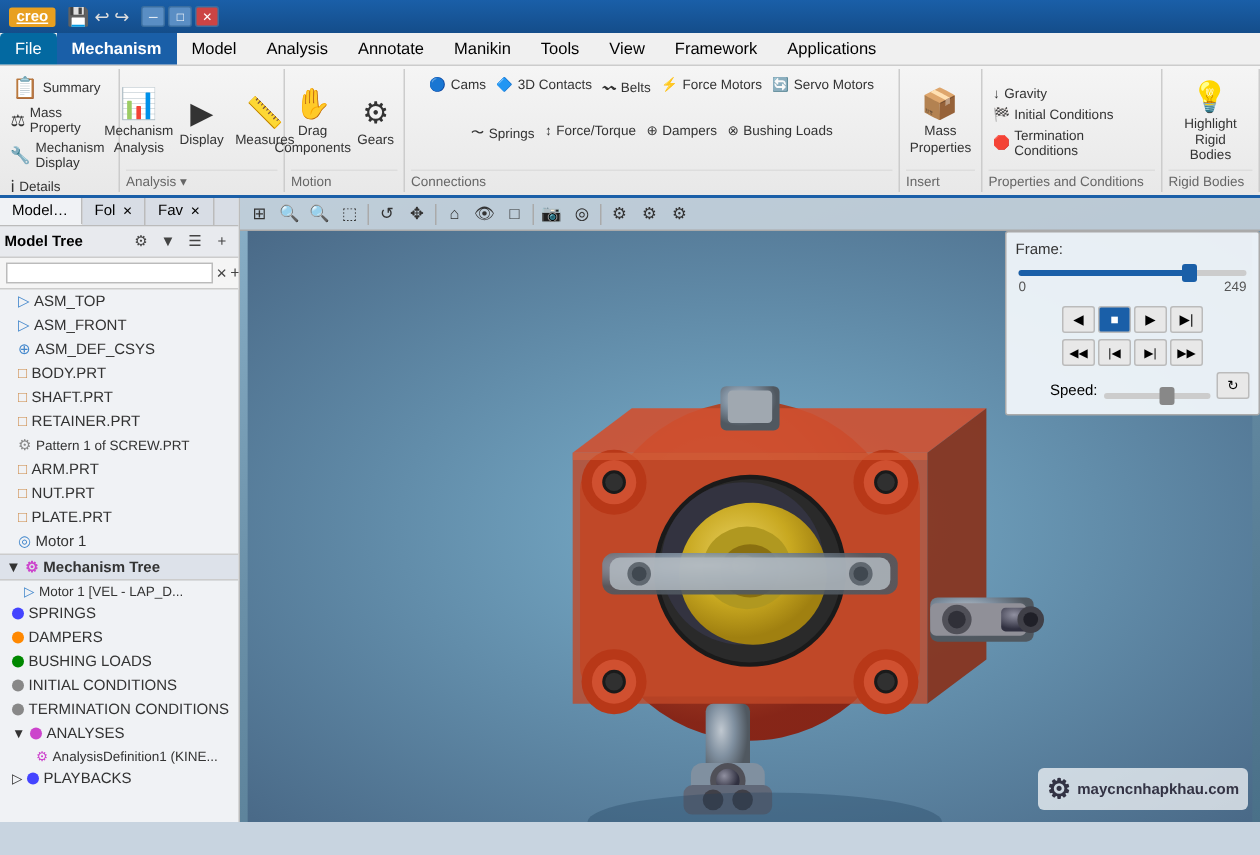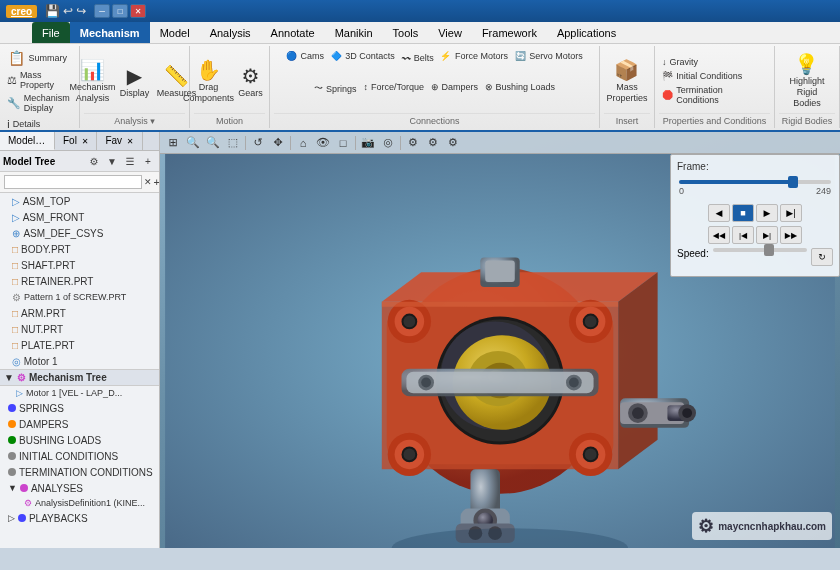--- a/index.html
+++ b/index.html
@@ -45,41 +45,41 @@
       align-items: center;
       border-bottom: 1px solid #ccc;
     }
     .menu-item {
       padding: 2px 10px;
       cursor: pointer;
       font-size: 11px;
       height: 100%;
       display: flex; align-items: center;
     }
-    .menu-item.active { background: #14532d; color: white; border-radius: 3px 3px 0 0; margin-left: 32px; }
+    .menu-item.active { background: #0369a1; color: white; border-radius: 3px 3px 0 0; }
 
     
     #ribbon {
       height: 88px;
       background: linear-gradient(to bottom, #f5f5f5, #e8e8e8);
       border-bottom: 2px solid #1a5fa8;
       display: flex;
       padding: 2px 0;
     }
     .ribbon-group {
       display: flex;
       flex-direction: column;
       border-right: 1px solid #ccc;
       padding: 2px 4px;
       min-width: 60px;
     }
     .ribbon-group-label {
       font-size: 9px;
       color: #666;
-      text-align: center;
+      text-align: left;
       margin-top: auto;
       padding-top: 2px;
       border-top: 1px solid #ddd;
     }
     .ribbon-buttons {
       display: flex;
       flex: 1;
       gap: 2px;
       align-items: center;
       justify-content: center;
@@ -353,24 +353,25 @@
       background: #e8e8e8;
       border: 1px solid #bbb;
       border-radius: 2px;
       display: flex; align-items: center; justify-content: center;
       cursor: pointer;
       font-size: 9px;
     }
     .anim-ctrl-btn.active { background: #1a5fa8; color: white; }
     .speed-row {
       display: flex;
-      align-items: flex-start;
+      align-items: flex-end;
       gap: 4px;
       font-size: 10px;
       margin-bottom: 4px;
+      margin-left: 23px;
     }
     .speed-slider {
       flex: 1;
       height: 4px;
       background: #ccc;
       border-radius: 2px;
       position: relative;
     }
     .speed-thumb {
       position: absolute;

